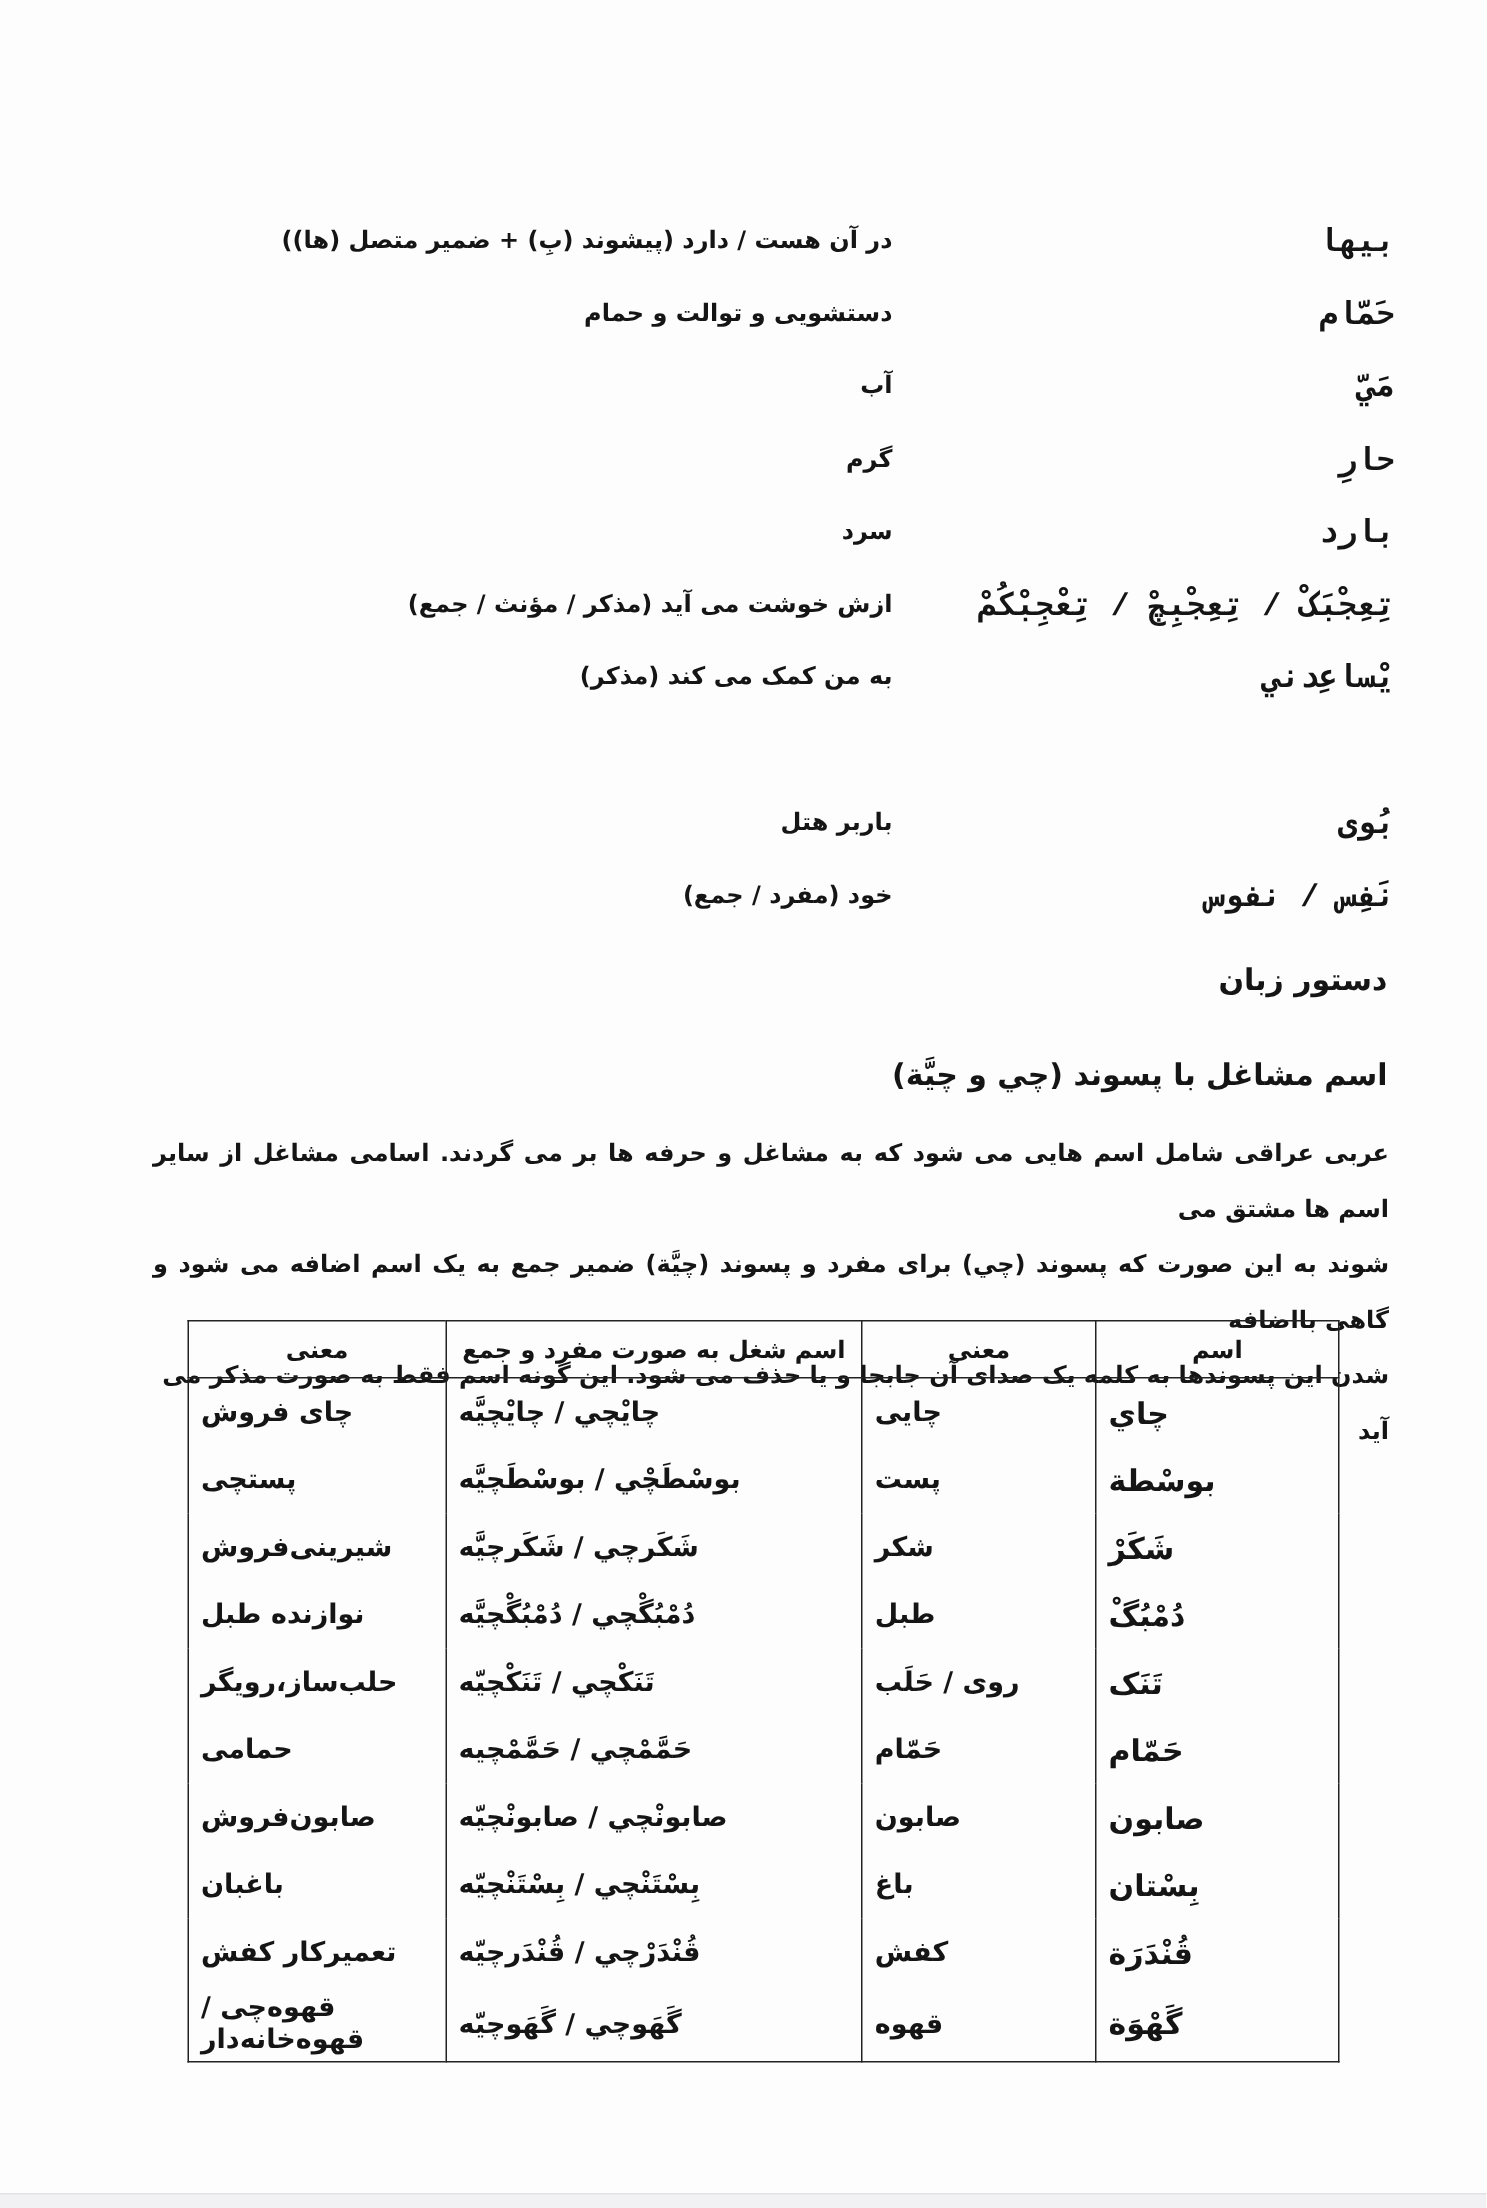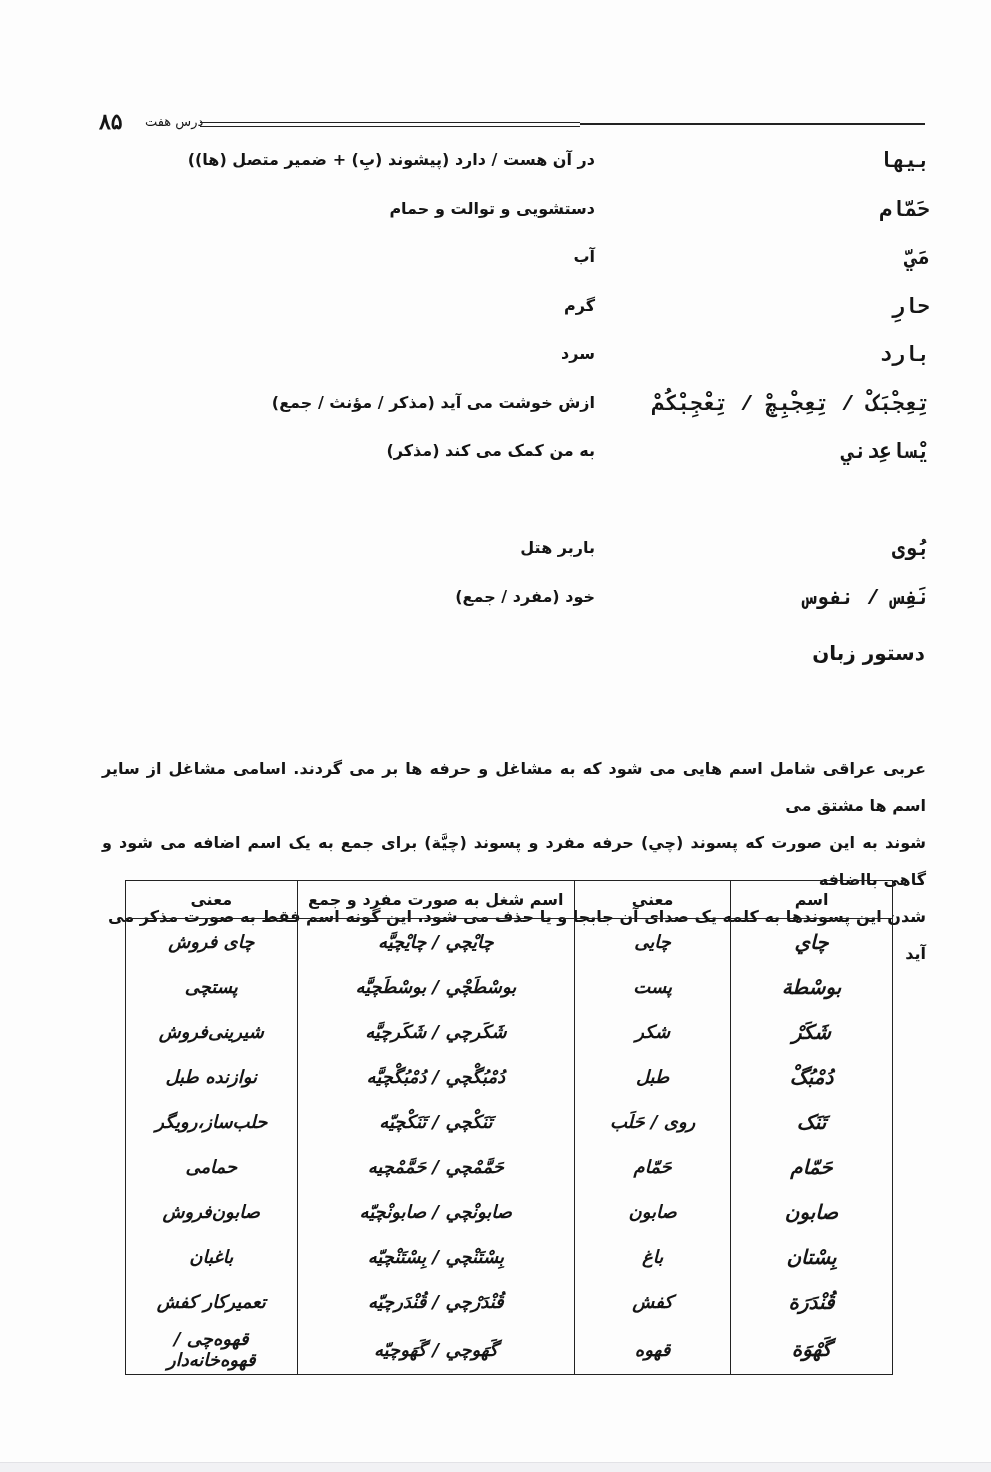--- a/index.html
+++ b/index.html
@@ -33,40 +33,34 @@
   .paragraph span { display: block; }
   .paragraph .last { text-align: right; }
 
   
   table.occupations {
     position: absolute; left: 125px; top: 880px; width: 768px;
     border-collapse: collapse; direction: rtl;
   }
   .occupations th, .occupations td { border: 1.4px solid #222; padding: 0 8px; }
   .occupations th { height: 37px; font-size: 16px; font-weight: bold; text-align: center; }
-  .occupations td { height: 45px; font-size: 18px; font-weight: bold; text-align: center; border-top: none; border-bottom: none; vertical-align: middle; font-style: italic; }
+  .occupations td { height: 45px; font-size: 18px; font-weight: bold; text-align: left; border-top: none; border-bottom: none; vertical-align: middle; }
   .occupations tr:last-child td { border-bottom: 1.4px solid #222; height: 50px; }
   .col-name { width: 146px; }
   .col-meaning { width: 140px; }
   .col-occ { width: 263px; }
   .col-occmeaning { width: 155px; }
   .occupations td.col-name { font-size: 20px; }
   .bottom-edge { position: absolute; left: 0; top: 1462px; width: 991px; height: 10px; background: #f1f1f4; border-top: 1px solid #e2e2e6; }
 </style>
 </head>
 <body>
 
 <div class="page">
 
-  <div class="running-header">
-    <span class="page-num">۸۵</span>
-    <span class="lesson-label">درس هفت</span>
-    <div class="rule-double"></div>
-    <div class="rule-single"></div>
-  </div>
 
   <div class="vocab">
     <div class="vocab-row">
         <span class="vocab-term">بيها</span>
         <span class="vocab-meaning">در آن هست / دارد (پیشوند (بِ) + ضمیر متصل (ها))</span>
       </div>
     <div class="vocab-row">
         <span class="vocab-term">حَمّام</span>
         <span class="vocab-meaning">دستشویی و توالت و حمام</span>
       </div>
@@ -96,24 +90,25 @@
         <span class="vocab-term">بُوی</span>
         <span class="vocab-meaning">باربر هتل</span>
       </div>
     <div class="vocab-row">
         <span class="vocab-term">نَفِس / نفوس</span>
         <span class="vocab-meaning">خود (مفرد / جمع)</span>
       </div>
   </div>
 
   <h2 class="section-title" style="margin:0">دستور زبان</h2>
+  <h3 class="subsection-title" style="margin:0">اسم مشاغل با پسوند (چي و چيَّة)</h3>
 
   <div class="paragraph">
     <span>عربی عراقی شامل اسم هایی می شود که به مشاغل و حرفه ها بر می گردند. اسامی مشاغل از سایر اسم ها مشتق می</span>
-    <span>شوند به این صورت که پسوند (چي) حرفه مفرد و پسوند (چيَّة) برای جمع به یک اسم اضافه می شود و گاهی بااضافه</span>
+    <span>شوند به این صورت که پسوند (چي) برای مفرد و پسوند (چيَّة) ضمیر جمع به یک اسم اضافه می شود و گاهی بااضافه</span>
     <span class="last">شدن این پسوندها به کلمه یک صدای آن جابجا و یا حذف می شود. این گونه اسم فقط به صورت مذکر می آید</span>
   </div>
 
   <table class="occupations">
     <thead>
       <tr>
         <th class="col-name">اسم</th>
         <th class="col-meaning">معنی</th>
         <th class="col-occ">اسم شغل به صورت مفرد و جمع</th>
         <th class="col-occmeaning">معنی</th>

